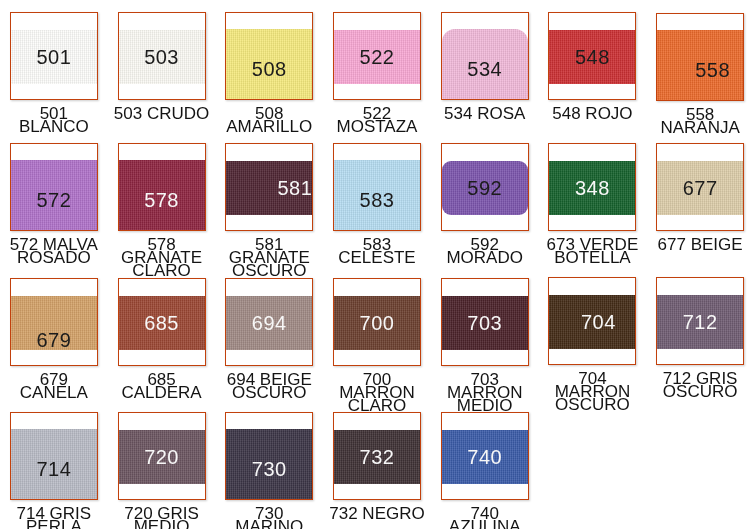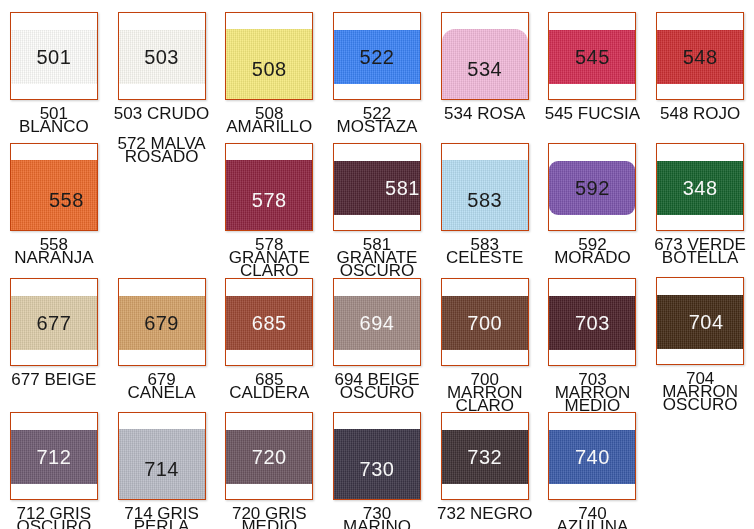--- a/index.html
+++ b/index.html
@@ -128,59 +128,56 @@
     <div class="cell r1">
       <div class="card">
         <div class="band tall" title="#f6ea7e" style="background: rgb(246, 234, 126);">
           <span class="code dark">508</span>
         </div>
       </div>
       <div class="caption">508 AMARILLO</div>
     </div>
     <div class="cell r1">
       <div class="card">
-        <div class="band" title="#c4a45e" style="background: #3b82f6;">
+        <div class="band" title="#c4a45e" style="background: #f9a8d4;">
           <span class="code dark">522</span>
         </div>
       </div>
       <div class="caption">522 MOSTAZA</div>
     </div>
     <div class="cell r1">
       <div class="card">
         <div class="band tall" title="#f2bada" style="background: rgb(242, 186, 218); border-radius: 13px;">
           <span class="code dark">534</span>
         </div>
       </div>
       <div class="caption">534 ROSA</div>
     </div>
     <div class="cell r1">
       <div class="card">
-        <div class="band" title="#d22c52" style="background: rgb(210, 44, 82);">
-          <span class="code dark">545</span>
-        </div>
-      </div>
-      <div class="caption">545 FUCSIA</div>
-    </div>
-    <div class="cell r1">
-      <div class="card">
         <div class="band" title="#cc2f33" style="background: rgb(204, 47, 51);">
           <span class="code dark">548</span>
         </div>
       </div>
       <div class="caption">548 ROJO</div>
     </div>
     <div class="cell r2">
       <div class="card">
         <div class="band tall" title="#ec6a2b" style="background: rgb(236, 106, 43); padding-left: 25px;">
           <span class="code dark">558</span>
         </div>
       </div>
       <div class="caption">558 NARANJA</div>
     </div>
     <div class="cell r2">
+      <div class="card">
+        <div class="band tall" title="#b072ca" style="background: rgb(176, 114, 202);">
+          <span class="code dark">572</span>
+        </div>
+      </div>
       <div class="caption">572 MALVA
 ROSADO</div>
     </div>
     <div class="cell r2">
       <div class="card">
         <div class="band tall" title="#8e2440" style="background: rgb(142, 36, 64);">
           <span class="code light">578</span>
         </div>
       </div>
       <div class="caption">578 GRANATE
@@ -223,21 +220,21 @@
     <div class="cell r3">
       <div class="card">
         <div class="band" title="#ddcdaa" style="background: rgb(221, 205, 170);">
           <span class="code dark">677</span>
         </div>
       </div>
       <div class="caption">677 BEIGE</div>
     </div>
     <div class="cell r3">
       <div class="card">
-        <div class="band" title="#d4a268" style="background: rgb(212, 162, 104);">
+        <div class="band" title="#d4a268" style="background: rgb(212, 162, 104); align-items: flex-end;">
           <span class="code dark">679</span>
         </div>
       </div>
       <div class="caption">679 CANELA</div>
     </div>
     <div class="cell r3">
       <div class="card">
         <div class="band" title="#9b4733" style="background: rgb(155, 71, 51);">
           <span class="code light">685</span>
         </div>

